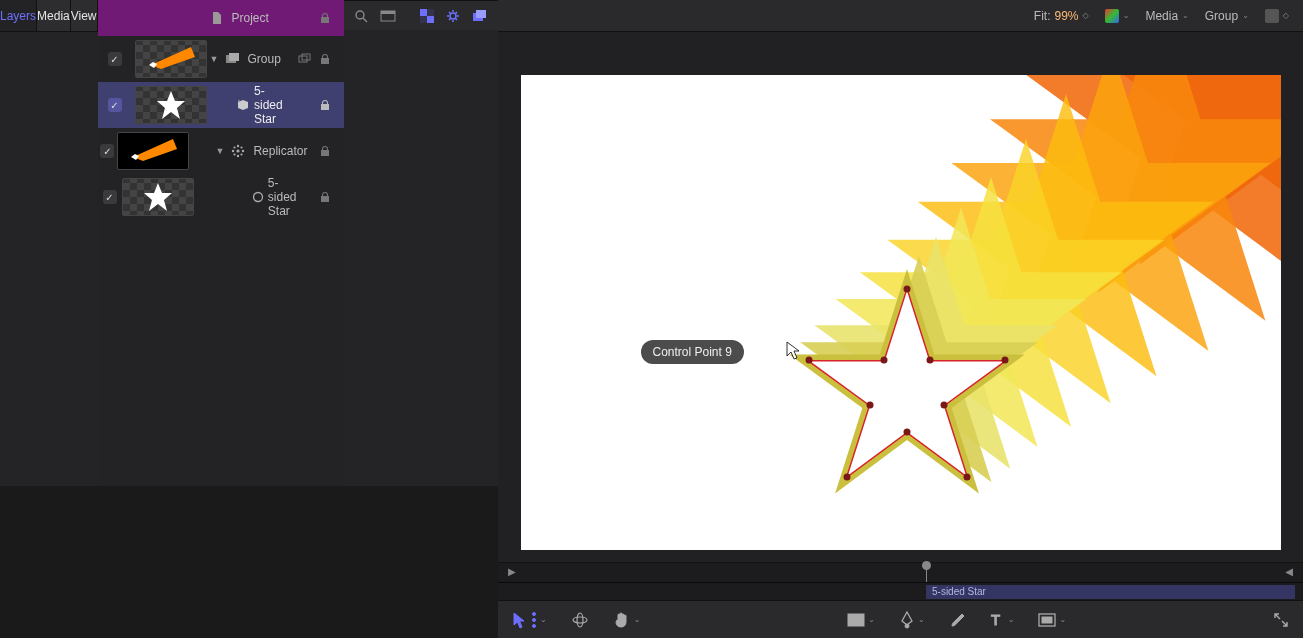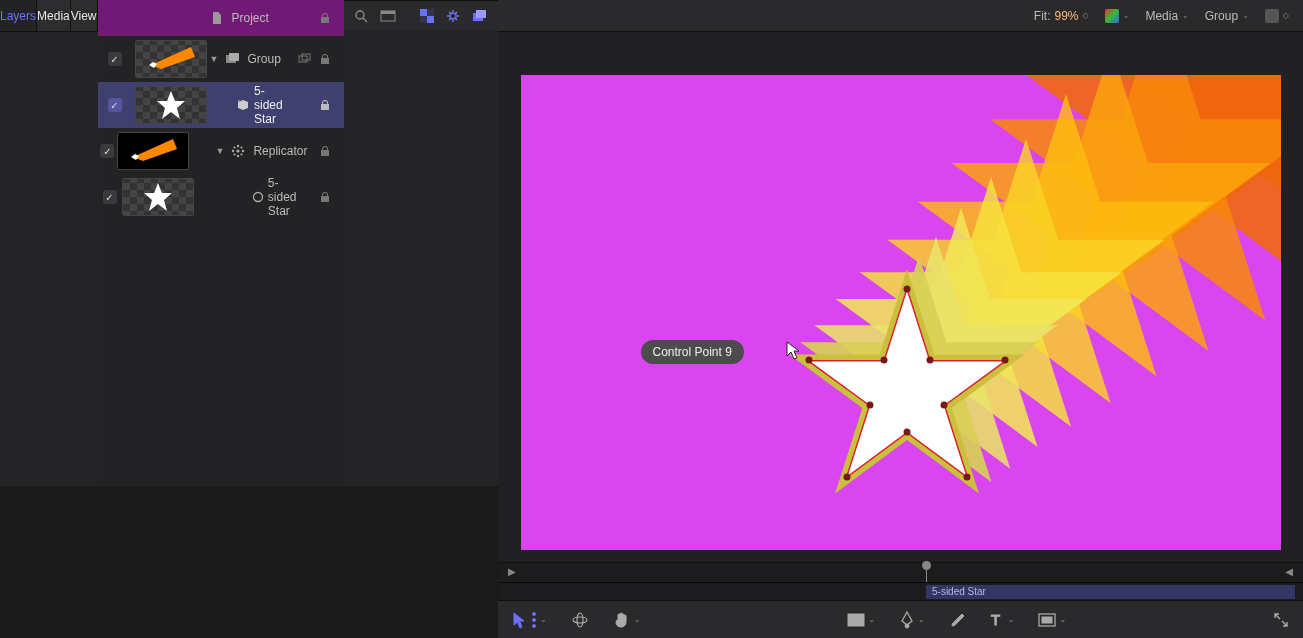--- a/index.html
+++ b/index.html
@@ -32,21 +32,21 @@
 .footer-icon.active { color: #6d6fff; }
 
 .right-panel { flex: 1; height: 638px; display: flex; flex-direction: column; background: #1e1e20; }
 .canvas-header { height: 32px; display: flex; align-items: center; justify-content: flex-end; gap: 16px; padding: 0 14px; font-size: 12px; color: #bbb; border-bottom: 1px solid #111; background: #2a2a2d; }
 .hdr-item { display: flex; align-items: center; gap: 4px; cursor: pointer; }
 .zoom-pct { color:#fdba74; }
 .colorchip { width: 14px; height: 14px; background: linear-gradient(135deg,#e33,#3b3,#36e); border-radius:2px; }
 .monochip { width: 14px; height: 14px; background: #555; border-radius:2px; }
 
 .canvas-area { flex: 1; position: relative; background: #212123; display: flex; align-items: center; justify-content: center; }
-.canvas { width: 760px; height: 475px; background: #d946ef; position: relative; overflow: hidden; margin-top: 30px;}
+.canvas { width: 760px; height: 475px; background: #ffffff; position: relative; overflow: hidden; margin-top: 30px;}
 
 .tooltip { position: absolute; background: #4c4c4c; color: #eee; font-size: 12px; padding: 5px 12px; border-radius: 12px; white-space: nowrap; z-index: 20; }
 .cursor { position: absolute; z-index: 21; color: #fff; }
 
 .ruler-row { height: 20px; background: #1c1c1e; position: relative; border-top:1px solid #111;}
 .ruler-start { position:absolute; left:10px; top:3px; color:#888; font-size:10px;}
 .ruler-end   { position:absolute; right:10px; top:3px; color:#888; font-size:10px;}
 .playhead    { position:absolute; top:0; width:1px; height:20px; background:#888;}
 .playhead::before{content:""; position:absolute; top:-2px; left:-4px; width:9px; height:9px; background:#888; border-radius:50% 50% 50% 50%;}
 

